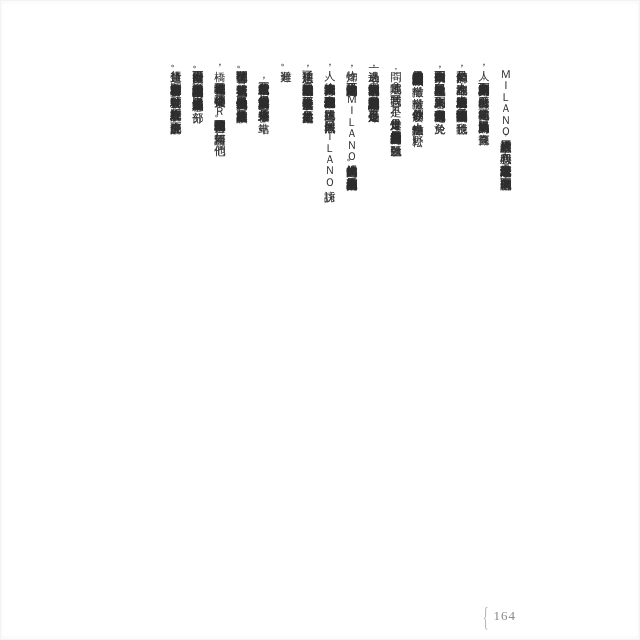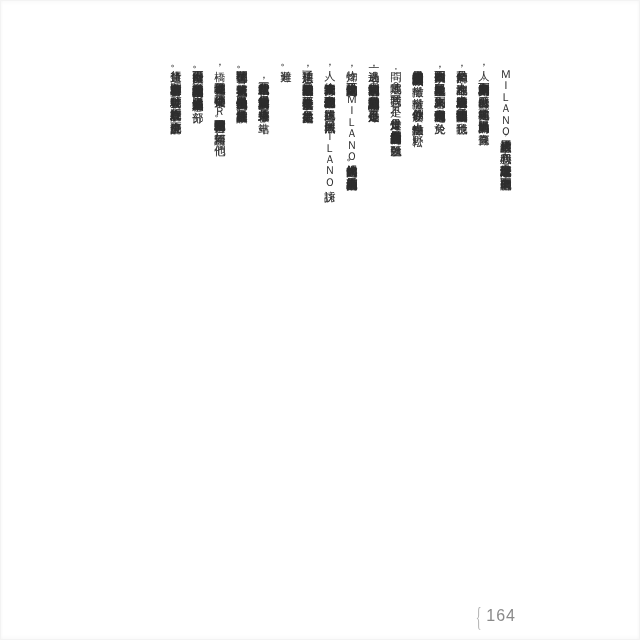--- a/index.html
+++ b/index.html
@@ -39,23 +39,23 @@
   .brace {
     display: inline-block;
     color: #b3b3b3;
     font-size: 11px;
     transform: scaleY(2.4) scaleX(1.1);
     transform-origin: center;
     font-family: "Liberation Serif", "DejaVu Serif", serif;
   }
   .page-number {
     color: #8a8a8a;
-    font-size: 16px;
+    font-size: 13px;
     letter-spacing: 1px;
-    font-family: Liberation Sans, sans-serif;
+    font-family: Liberation Serif, serif;
   }
 </style>
 </head>
 <body>
 
 <div class="page">
 
   <div class="text-block">
     <div class="text-column">ＭＩＬＡＮＯ周邊應該被封鎖了，我一面心想：「該怎麼做才能靠近現場呢？」一面試圖帶著他們兩</div>
     <div class="text-column">人，來到面向西武新宿車站的大馬路時，發出轟然巨響，霎時地面搖晃。風颳過眼前的大馬路，簡直像</div>

